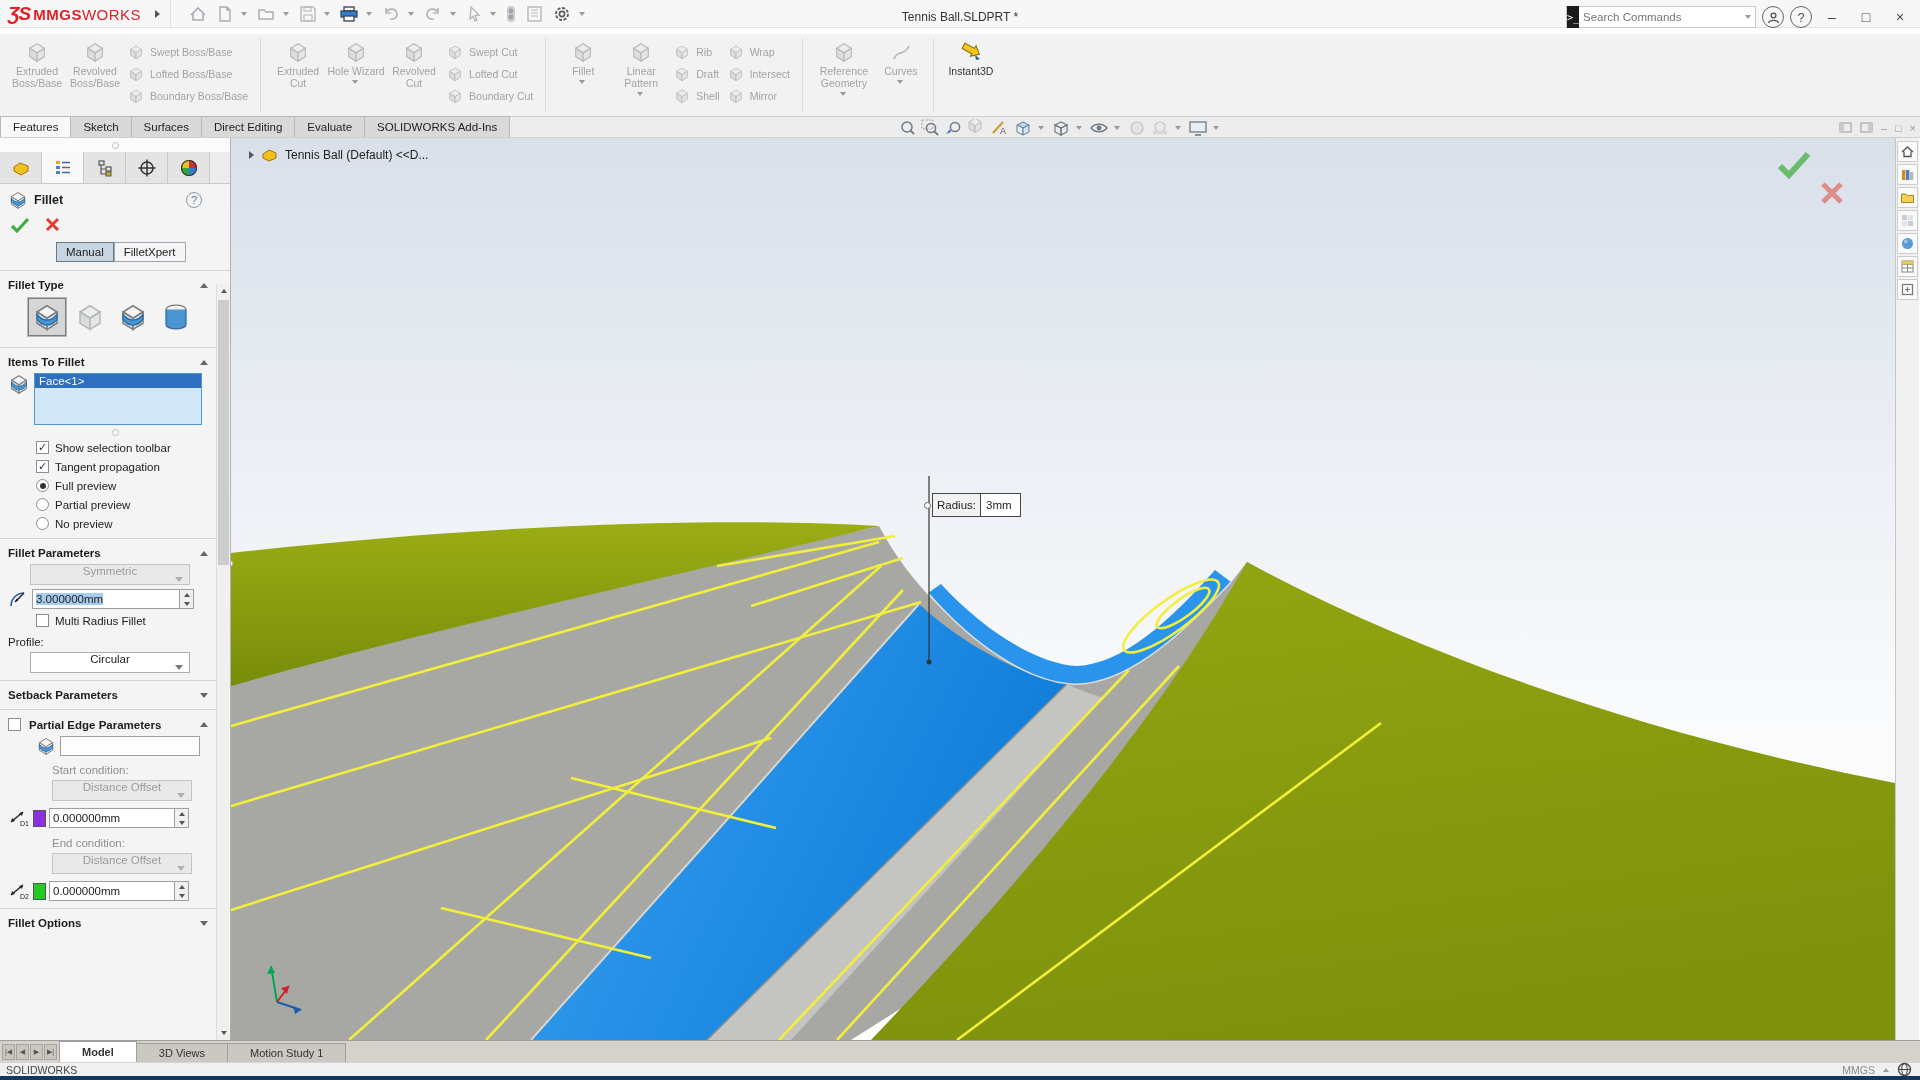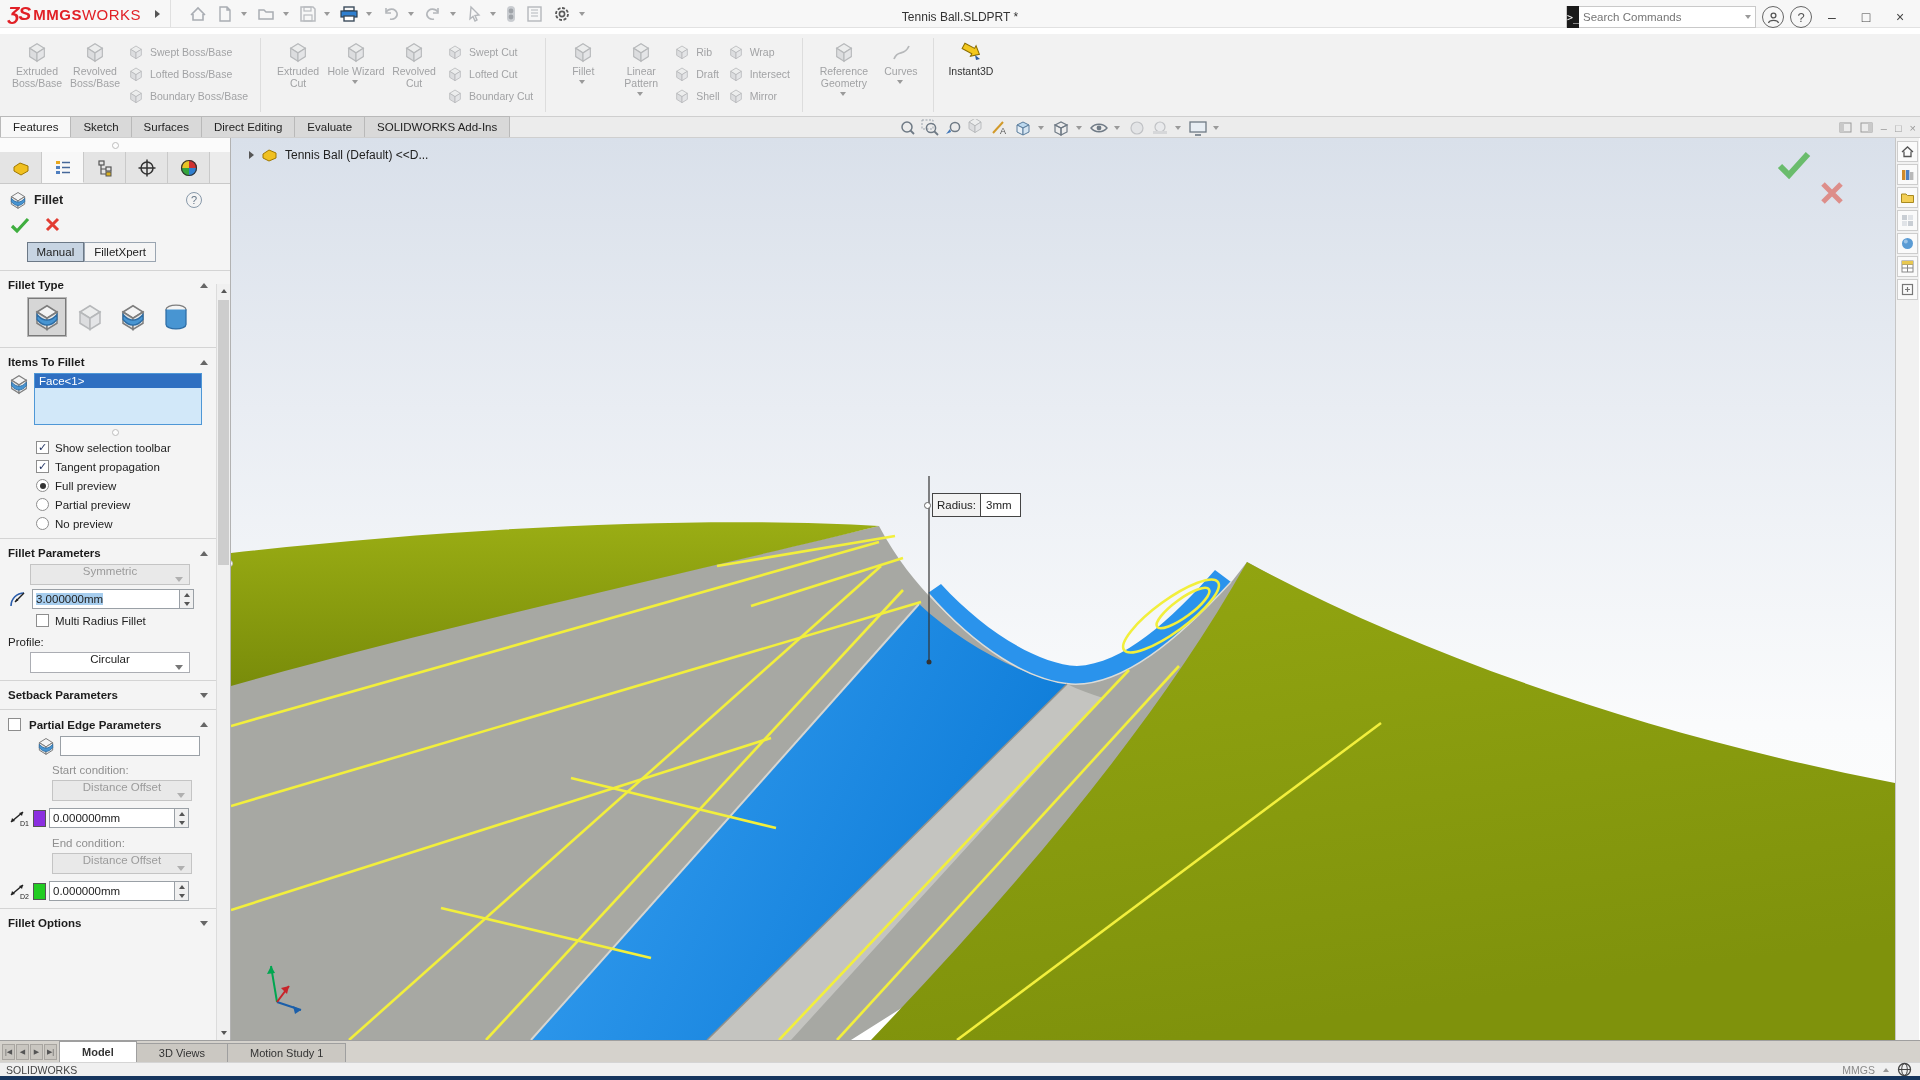--- a/index.html
+++ b/index.html
@@ -57,21 +57,21 @@
   .pm { width:231px; height:902px; background:#f4f4f4; border-right:1px solid #b2b2b2; position:relative; }
   .pm-drag { height:14px; display:flex; align-items:center; justify-content:center; background:#fbfbfb; }
   .dot { width:7px; height:7px; border:1px solid #bdbdbd; border-radius:50%; background:#fdfdfd; }
   .pm-tabs { height:32px; display:flex; background:#ececec; border-bottom:1px solid #c9c9c9; }
   .pmtab { width:42px; display:flex; align-items:center; justify-content:center; border-right:1px solid #c9c9c9; background:#e4e4e4; }
   .pmtab.active { background:#f8f8f8; border-bottom:1px solid #f8f8f8; }
   .pm-title { display:flex; align-items:center; gap:6px; padding:6px 8px 2px 8px; }
   .pm-title .ttl { font-weight:bold; font-size:12.5px; }
   .pm-help { margin-left:auto; margin-right:20px; width:16px; height:16px; border-radius:50%; border:1.5px solid #8899aa; color:#667788; font-size:11px; display:flex; align-items:center; justify-content:center; }
   .pm-ok { display:flex; gap:14px; padding:4px 10px; }
-  .pm-modes { display:flex; justify-content:flex-end; margin:4px 0 8px 36px; width:120px; }
+  .pm-modes { display:flex; justify-content:space-between; margin:4px 0 8px 56px; width:120px; }
   .modebtn { padding:3px 9px; font-size:11.5px; border:1px solid #9aa5b1; background:#f5f5f5; color:#222; }
   .modebtn.sel { background:#c7d4e2; border-color:#6b7886; }
   .pm-hr { height:1px; background:#d4d4d4; margin:5px 0; }
   .sec-h { display:flex; align-items:center; padding:3px 22px 3px 8px; font-weight:bold; color:#1c1c1c; }
   .sec-h .chev { margin-left:auto; }
   .chev-up { width:0; height:0; border-left:4px solid transparent; border-right:4px solid transparent; border-bottom:5px solid #666; }
   .chev-down { width:0; height:0; border-left:4px solid transparent; border-right:4px solid transparent; border-top:5px solid #666; }
   .gray-lbl { color:#8f8f8f; }
   .type-icons { display:flex; gap:5px; padding:4px 0 6px 28px; }
   .typebtn { width:38px; height:38px; display:flex; align-items:center; justify-content:center; border:1px solid transparent; }

